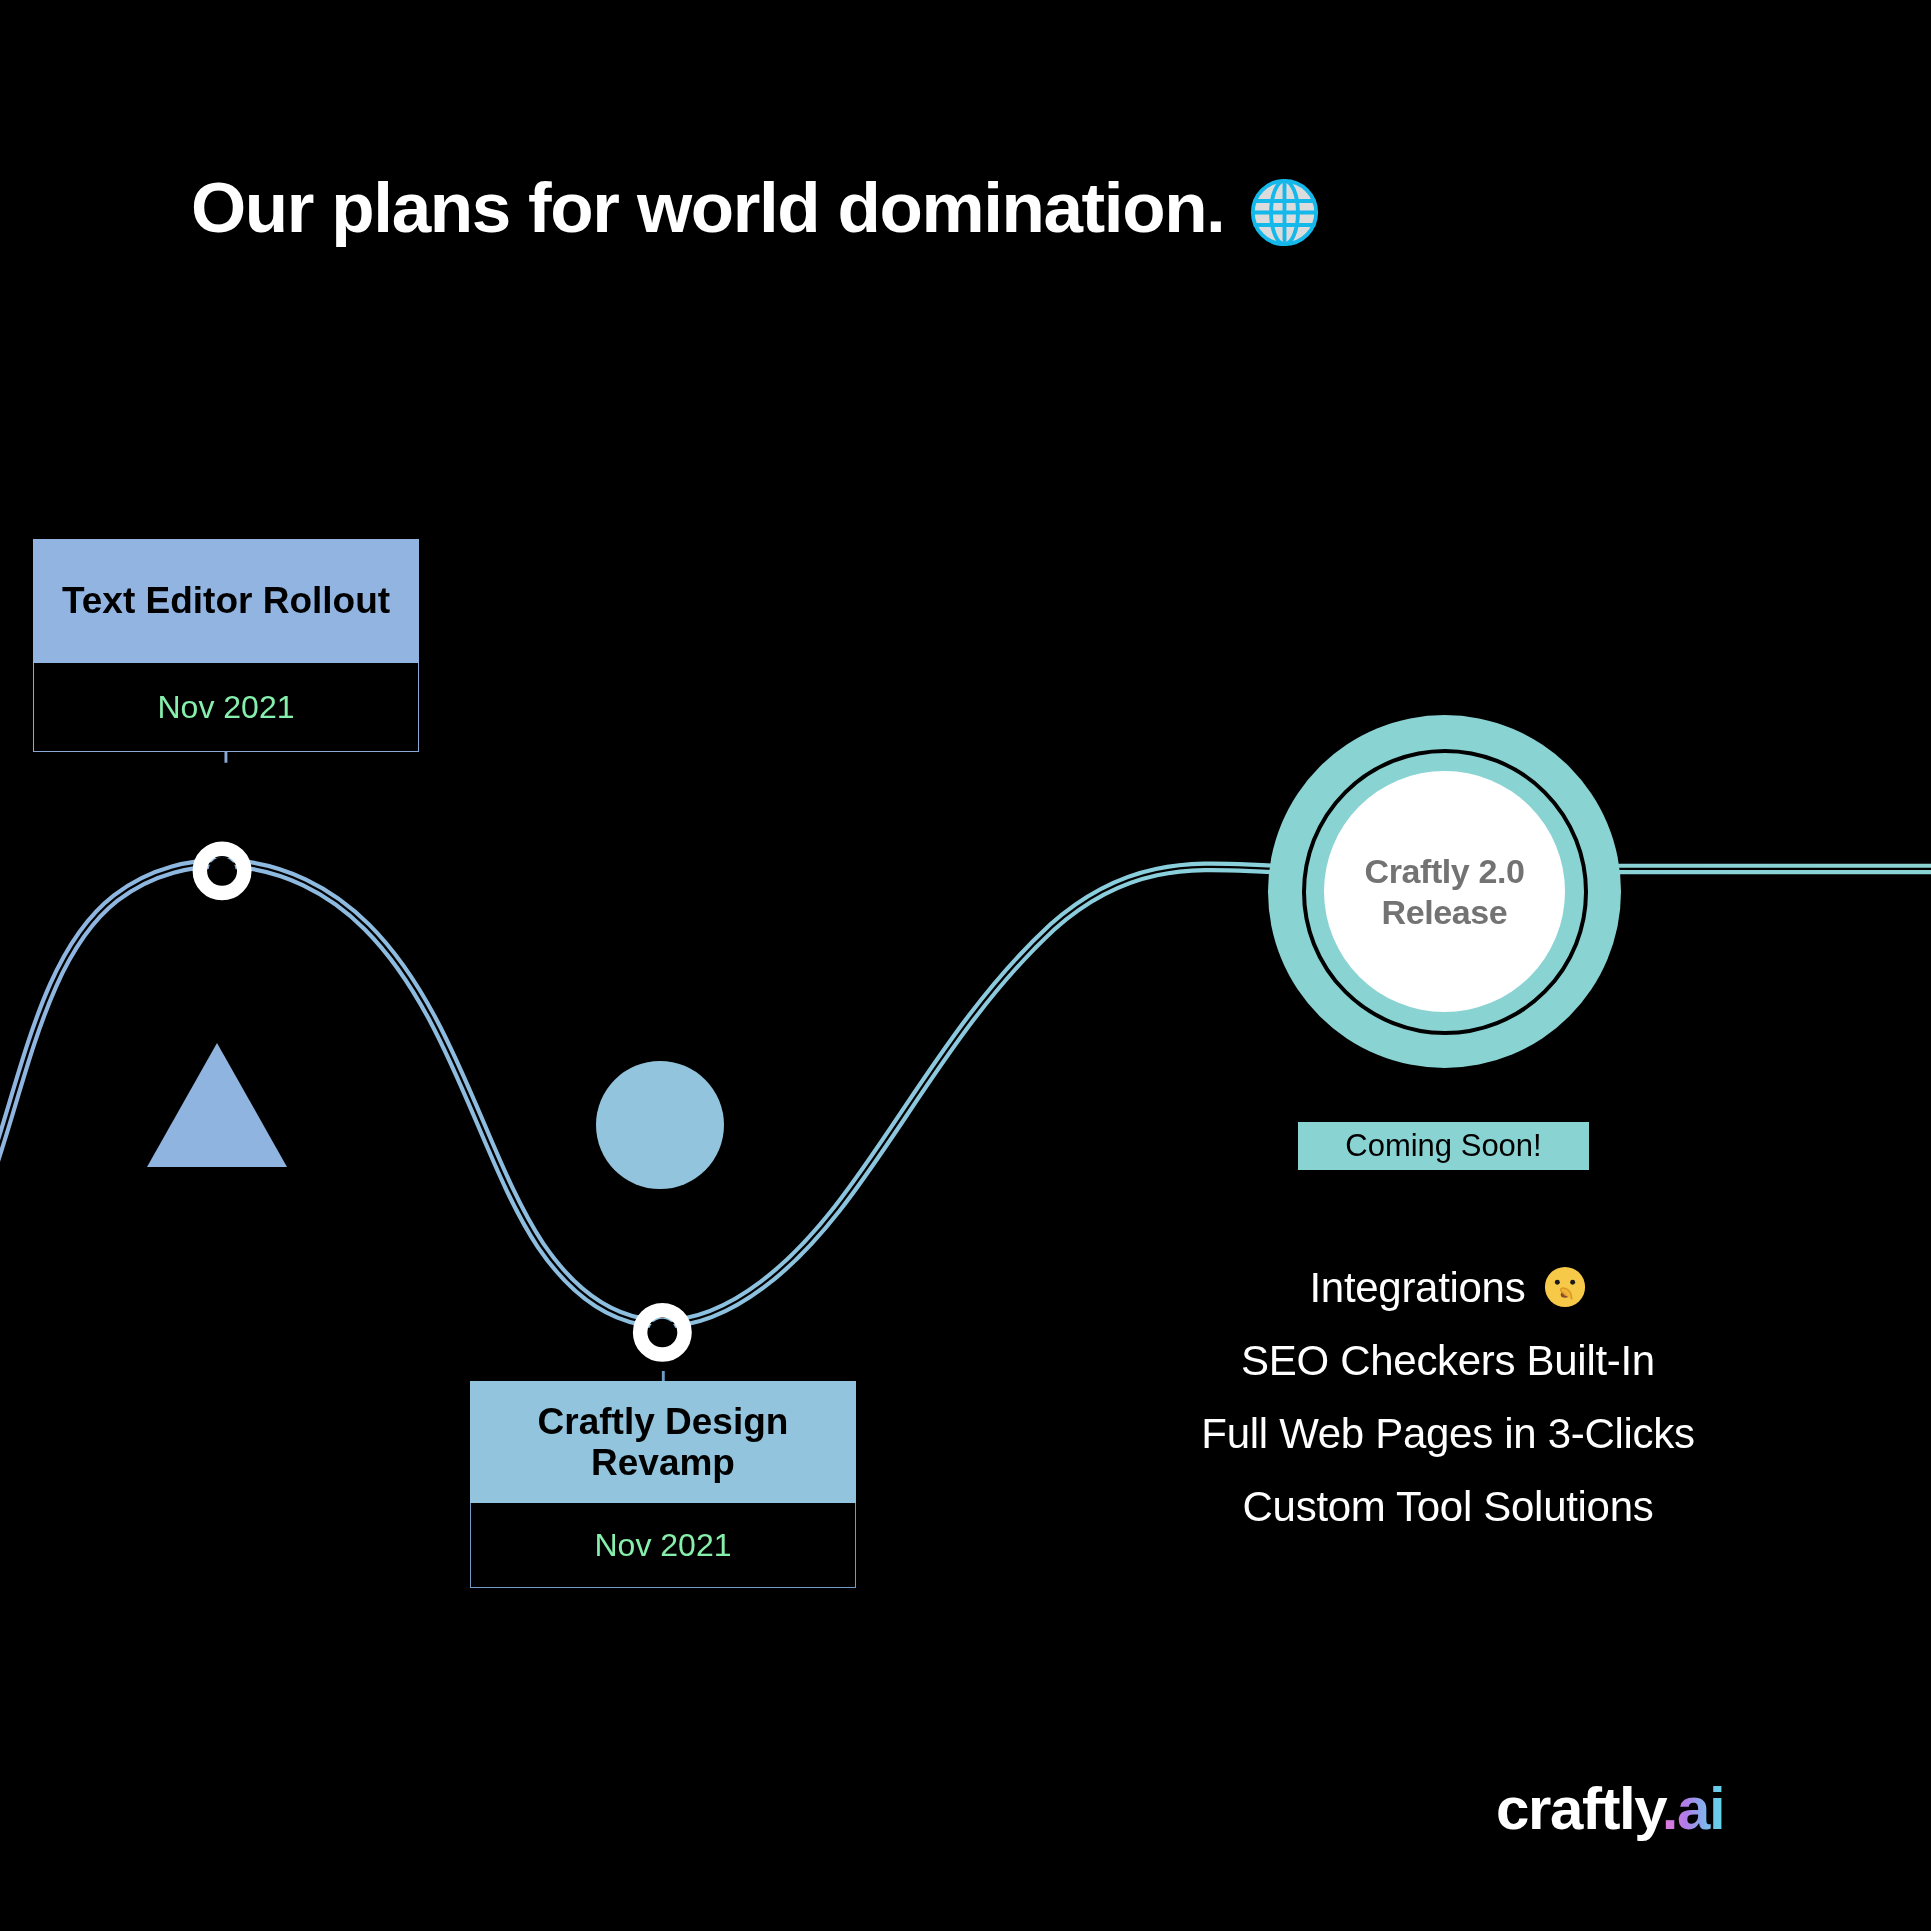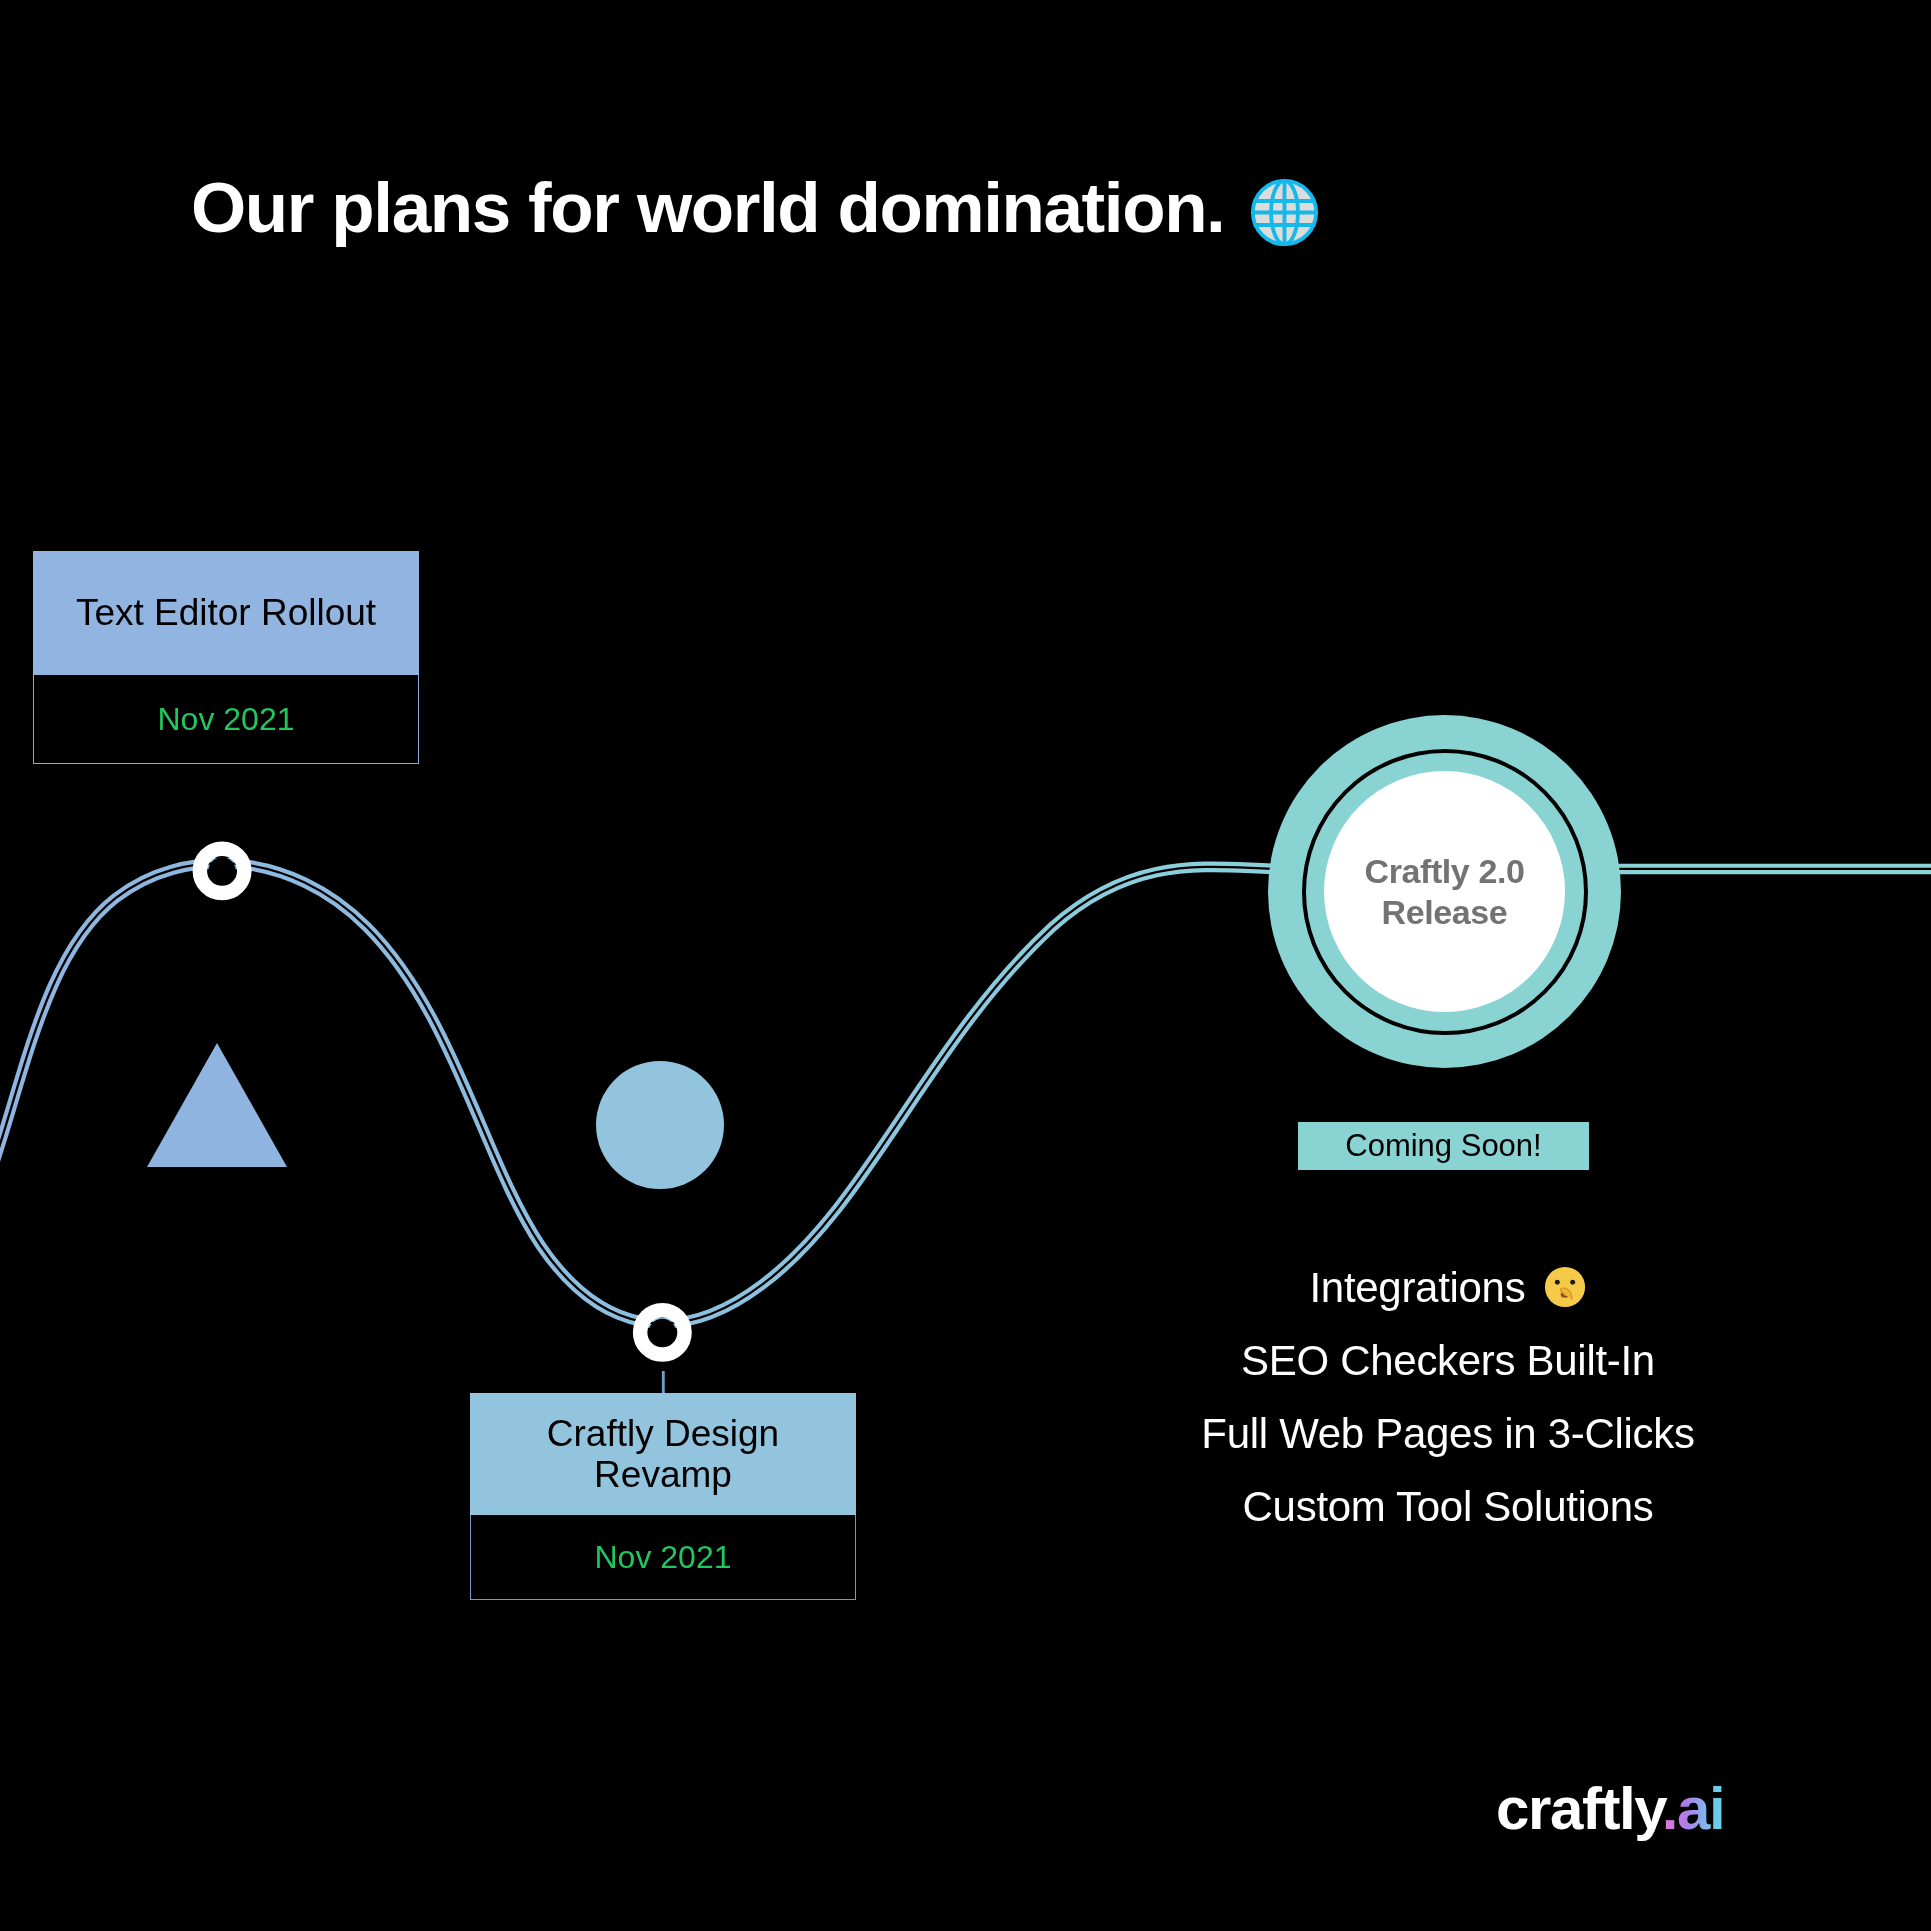--- a/index.html
+++ b/index.html
@@ -86,31 +86,30 @@
     position: absolute;
     box-sizing: border-box;
   }
   .card-head {
     box-sizing: border-box;
     display: flex;
     align-items: center;
     justify-content: center;
     text-align: center;
     color: #000000;
-    font-weight: 400;
+    font-weight: 700;
     line-height: 1.12;
-    margin-top: 12px;
   }
   .card-date {
     box-sizing: border-box;
     display: flex;
     align-items: center;
     justify-content: center;
     background: #000000;
-    color: #22c55e;
+    color: #86efac;
     font-weight: 500;
   }
 
   #card-text-editor {
     left: 33px;
     top: 539px;
     width: 386px;
   }
   #card-text-editor .card-head {
     height: 124px;

